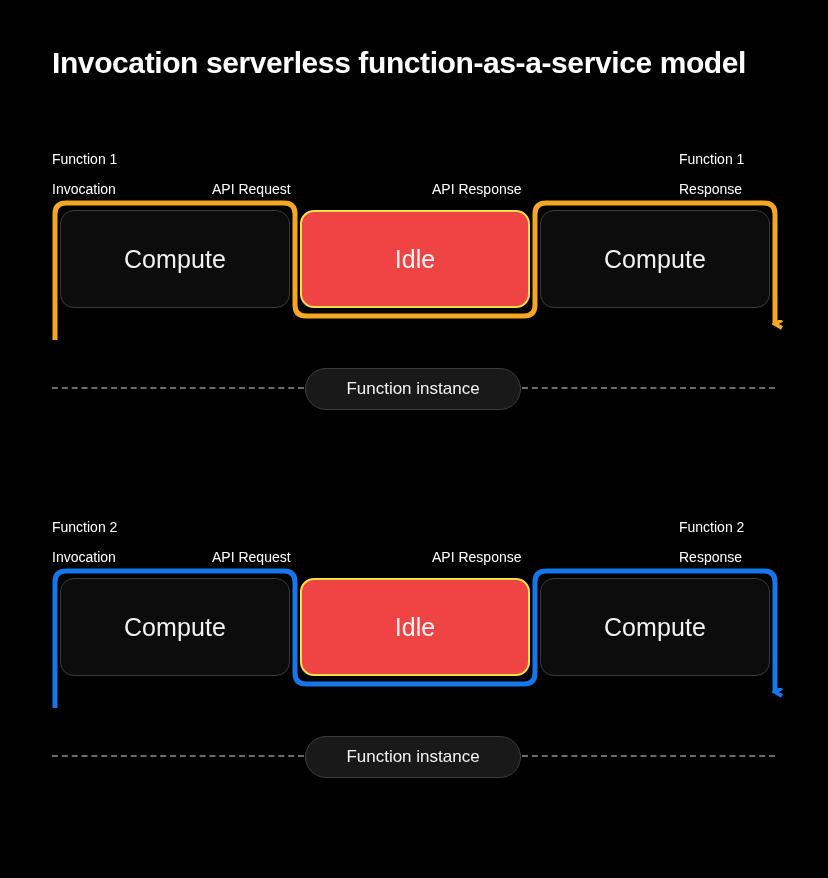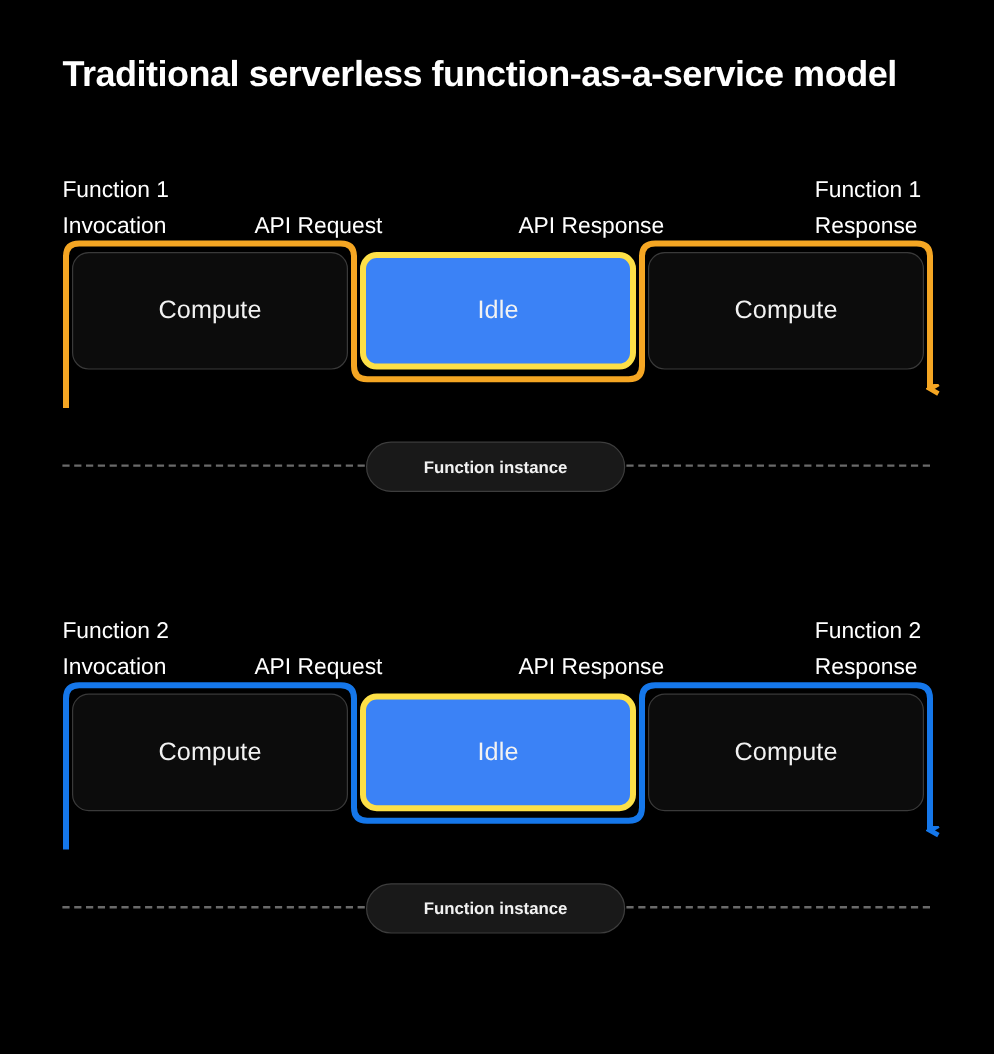--- a/index.html
+++ b/index.html
@@ -37,21 +37,21 @@
   #section-2 { top: 508px; }
 
   
   .label-row {
     position: relative;
     height: 60px;
     width: 828px;
   }
   .label {
     position: absolute;
-    font-size: 19px;
+    font-size: 14px;
     color: #ffffff;
     line-height: 30px;
     white-space: nowrap;
   }
   .label .ln { display: block; }
   .label-invocation { left: 52px; top: 4px; }
   .label-api-request { left: 212px; top: 34px; }
   .label-api-response { left: 432px; top: 34px; }
   .label-response { left: 679px; top: 4px; }
 
@@ -78,31 +78,31 @@
   }
 
   .node {
     position: absolute;
     top: 10px;
     height: 98px;
     border-radius: 14px;
     display: flex;
     align-items: center;
     justify-content: center;
-    font-size: 21px;
+    font-size: 25px;
     color: #f2f2f2;
     letter-spacing: 0.1px;
   }
   .node-compute {
     background: #0c0c0c;
     border: 1px solid #3a3a3a;
   }
   .node-idle {
-    background: #3b82f6;
-    border: 5px solid #fde047;
+    background: #ef4444;
+    border: 2px solid #fde047;
   }
   .node-1 { left: 60px;  width: 230px; }
   .node-2 { left: 300px; width: 230px; }
   .node-3 { left: 540px; width: 230px; }
 
   
   .instance-row {
     position: relative;
     width: 828px;
     height: 56px;
@@ -121,32 +121,31 @@
     left: 305px;
     top: 8px;
     width: 216px;
     height: 42px;
     border-radius: 21px;
     background: #191919;
     border: 1px solid #3d3d3d;
     display: flex;
     align-items: center;
     justify-content: center;
-    font-size: 14px;
+    font-size: 17px;
     color: #f2f2f2;
     white-space: nowrap;
-    font-weight: bold;
   }
 </style>
 </head>
 <body>
 
 <div class="page">
 
-  <div class="title">Traditional serverless function-as-a-service model</div>
+  <div class="title">Invocation serverless function-as-a-service model</div>
 
   <div class="section" id="section-1">
 
     <div class="label-row">
       <div class="label label-invocation">
         <span class="ln">Function 1</span>
         <span class="ln">Invocation</span>
       </div>
       <div class="label label-api-request">API Request</div>
       <div class="label label-api-response">API Response</div>

